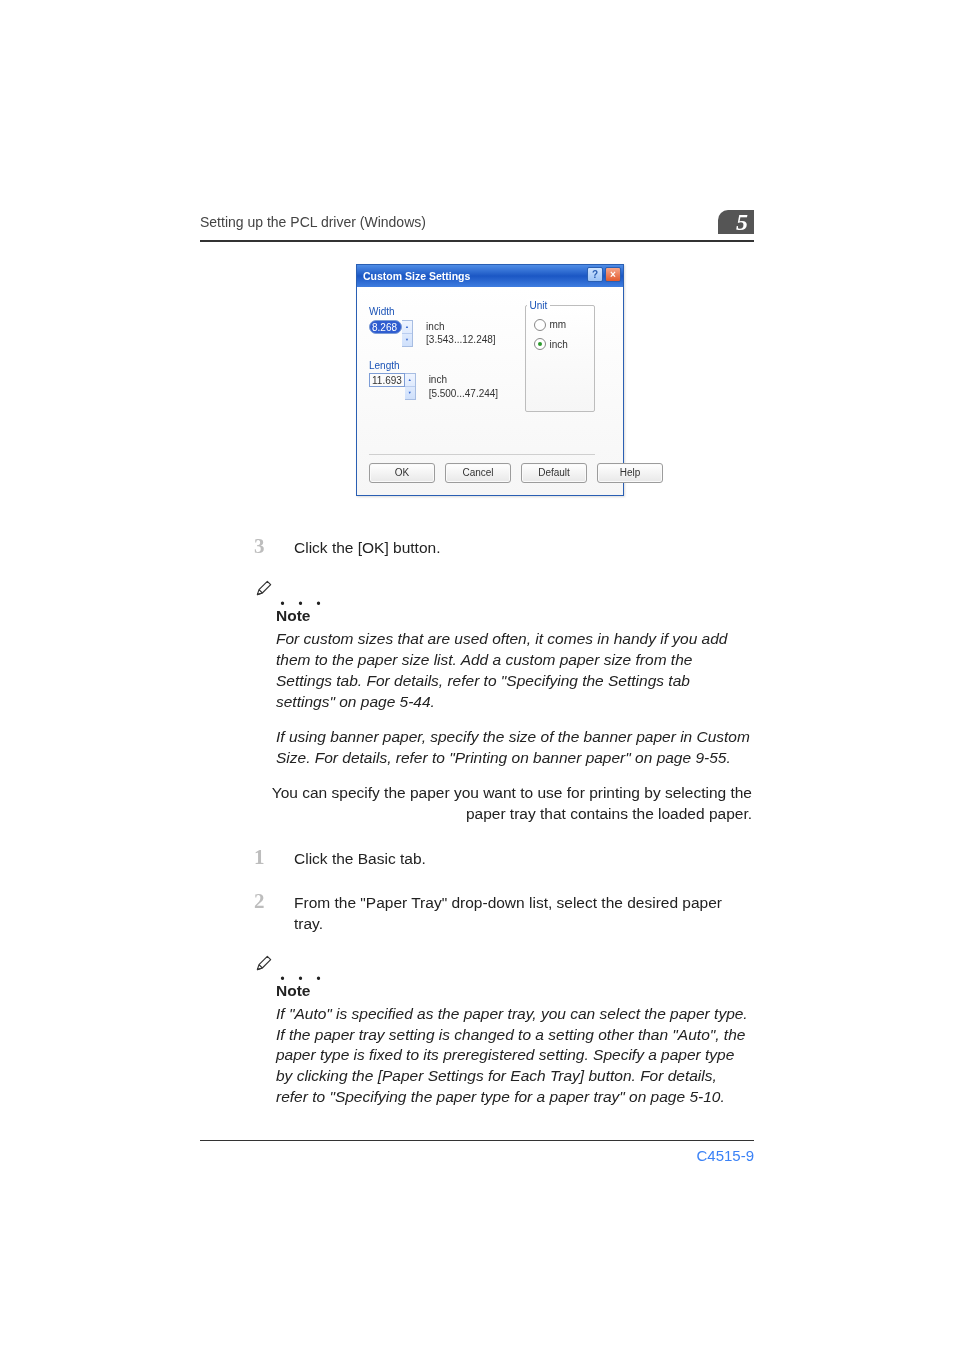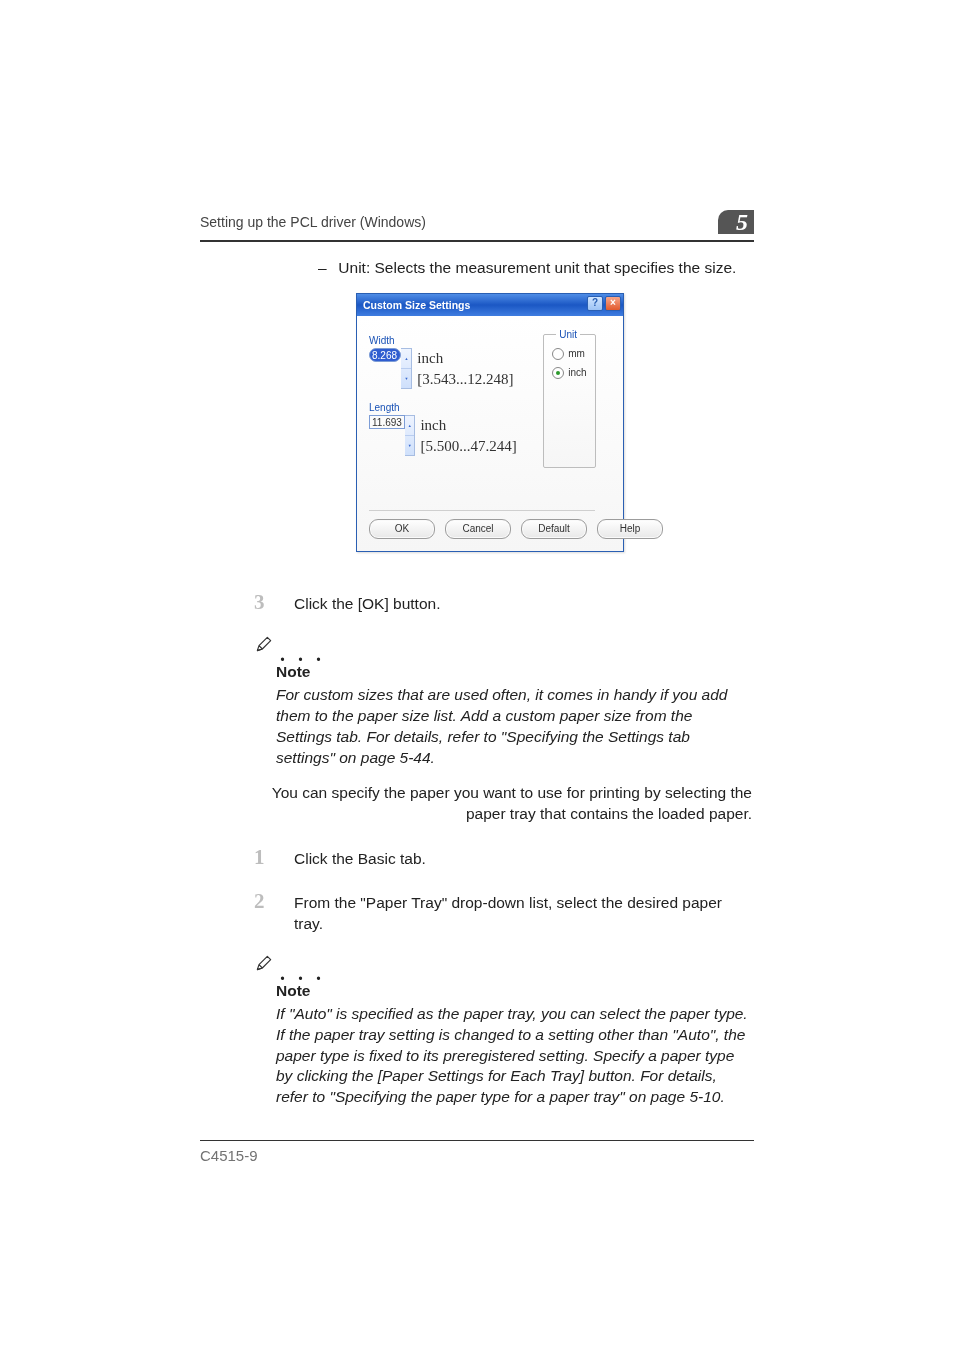--- a/index.html
+++ b/index.html
@@ -132,21 +132,21 @@
     width: 90px;
     border: 1px solid #bdbdbd;
     border-radius: 2px;
     padding: 6px 8px 14px 8px;
     position: relative;
     background: #fafafa;
   }
   .fieldset-legend {
     position: absolute;
     top: -7px;
-    left: 12px;
+    left: 1px;
     background: inherit;
     padding: 0 3px;
     color: #1952b6;
     font-size: 10px;
   }
   .fld-label {
     color: #1952b6;
     margin: 0 0 1px 0;
     font-size: 10px;
   }
@@ -181,25 +181,24 @@
   .spinner span {
     flex: 1 1 50%;
     display: flex;
     align-items: center;
     justify-content: center;
     font-size: 4px;
     color: #3a6ad0;
   }
   .spinner span:first-child { border-bottom:1px solid #b9cdf0; }
   .range-text {
-    margin-left: 5px;
+    margin-left: 13px;
     align-self: center;
-    font-size: 15px;
+    font-size: 10px;
     color: #333;
-    font-family: Liberation Serif, serif;
   }
   .radio-row {
     display: flex;
     align-items: center;
     gap: 4px;
     margin: 6px 0 2px 0;
     font-size: 10px;
     color: #333;
   }
   .radio {
@@ -226,21 +225,21 @@
   .dlg-buttons {
     display: flex;
     gap: 10px;
     justify-content: flex-start;
   }
   .dlg-btn {
     min-width: 52px;
     height: 18px;
     padding: 0 6px;
     border: 1px solid #9c9c9c;
-    border-radius: 9px;
+    border-radius: 3px;
     background: linear-gradient(to bottom,#fff,#e8e8e8);
     font-size: 10px;
     display: inline-flex;
     align-items: center;
     justify-content: center;
     box-shadow: 0 0 0 1px #fafafa inset;
   }
   .dlg-btn.help { margin-left: auto; }
   
   .step {
@@ -304,44 +303,40 @@
     right: 200px;
     bottom: 186px;
   }
   .ftr-rule {
     border: 0;
     border-top: 1px solid #333;
     margin: 0 0 6px 0;
   }
   .ftr-row {
     display: flex;
-    justify-content: flex-start;
+    justify-content: flex-end;
     font-size: 15px;
-    color: #737373;
+    color: #3b82f6;
   }
 </style>
 </head>
 <body>
 
 <div class="page">
 
   <div class="hdr">
     <div class="hdr-title">Setting up the PCL driver (Windows)</div>
     <div class="hdr-chip">
       <span>5</span>
     </div>
     <hr class="hdr-rule">
   </div>
 
   <div class="body">
 
-    <p class="bullet-line">
-      <span class="dash">–</span>
-      <span>Unit: Selects the measurement unit that specifies the size.</span>
-    </p>
 
     <div class="dlg-wrap">
       <div class="dlg">
         <div class="dlg-titlebar">
           <span>Custom Size Settings</span>
           <div class="tb-icons">
             <div class="tb-icon tb-help">
                 <span>?</span>
               </div>
             <div class="tb-icon tb-close">
@@ -406,20 +401,21 @@
         <span class="pen-icon">
           <svg viewBox="0 0 24 24" width="20" height="20">
             <path d="M4 20 L6 14 L16 4 L20 8 L10 18 L4 20 Z M6 14 L10 18" fill="none" stroke="#333" stroke-width="1.4" stroke-linejoin="round"></path>
             <path d="M4 20 L10 18" stroke="#333" stroke-width="1.4" fill="none"></path>
           </svg>
         </span>
         <span class="dots">. . .</span>
       </div>
       <div class="note-heading">Note</div>
       <p class="note-para">For custom sizes that are used often, it comes in handy if you add them to the paper size list. Add a custom paper size from the Settings tab. For details, refer to "Specifying the Settings tab settings" on page 5-44.</p>
+      <p class="note-para">If using banner paper, specify the size of the banner paper in Custom Size. For details, refer to "Printing on banner paper" on page 9-55.</p>
     </div>
 
     <p class="plain">You can specify the paper you want to use for printing by selecting the paper tray that contains the loaded paper.</p>
 
     <div class="step">
       <div class="step-num">1</div>
       <div class="step-text">Click the Basic tab.</div>
     </div>
     <div class="step">
       <div class="step-num">2</div>

